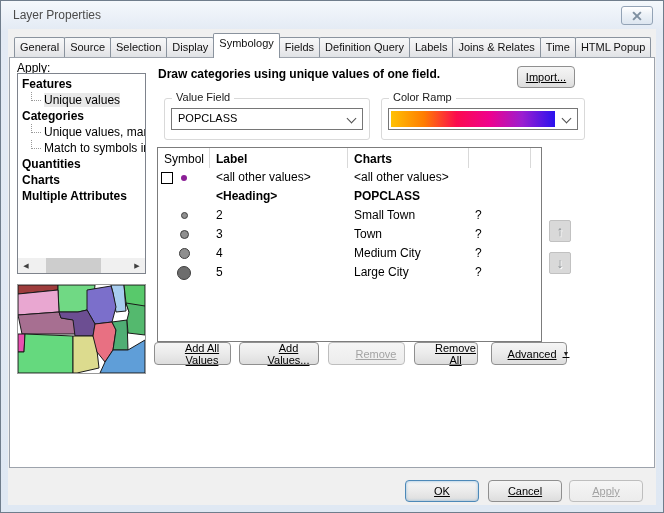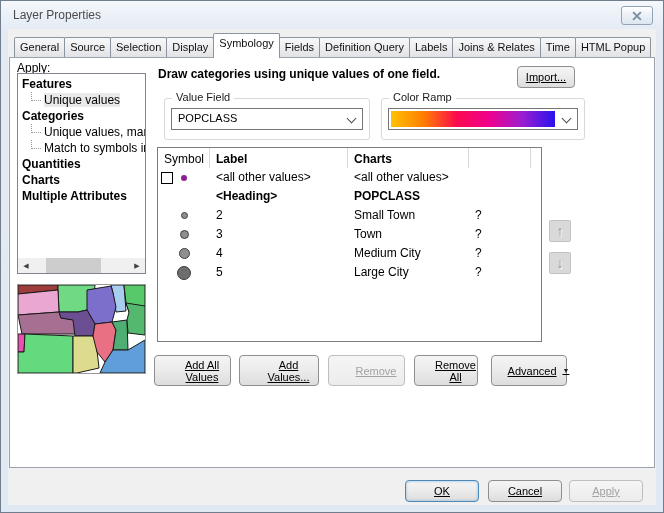--- a/index.html
+++ b/index.html
@@ -74,21 +74,21 @@
   .aov-box{width:12px;height:12px;background:#fff;border:1px solid #000;box-sizing:border-box;flex:0 0 auto;}
   .aov-dot{width:6px;height:6px;border-radius:50%;flex:0 0 auto;}
   .circle-sym{border-radius:50%;border:1px solid #3f3f3f;box-sizing:border-box;flex:0 0 auto;}
   
   .move-btn{position:absolute;left:539px;width:22px;height:22px;background:#d9d9d9;border:1px solid #c1c1c1;
     border-radius:2px;box-sizing:border-box;display:flex;align-items:center;justify-content:center;
     color:#8f9396;font-size:14px;font-weight:bold;text-shadow:1px 1px 0 #fff;}
   .move-up{top:162px;}
   .move-down{top:194px;}
   
-  .action-btn{position:absolute;top:297px;height:31px;padding-left:19px;}
+  .action-btn{position:absolute;top:284px;height:23px;padding-left:19px;}
   .accel{text-decoration:underline;}
   .menu-arrow{font-size:7px;color:#222;margin-left:6px;}
   
   .footer{position:absolute;left:1px;top:439px;width:646px;height:39px;}
   .footer .btn{position:absolute;top:12px;width:74px;height:22px;}
 </style>
 </head>
 <body>
 
 <div class="dialog">

